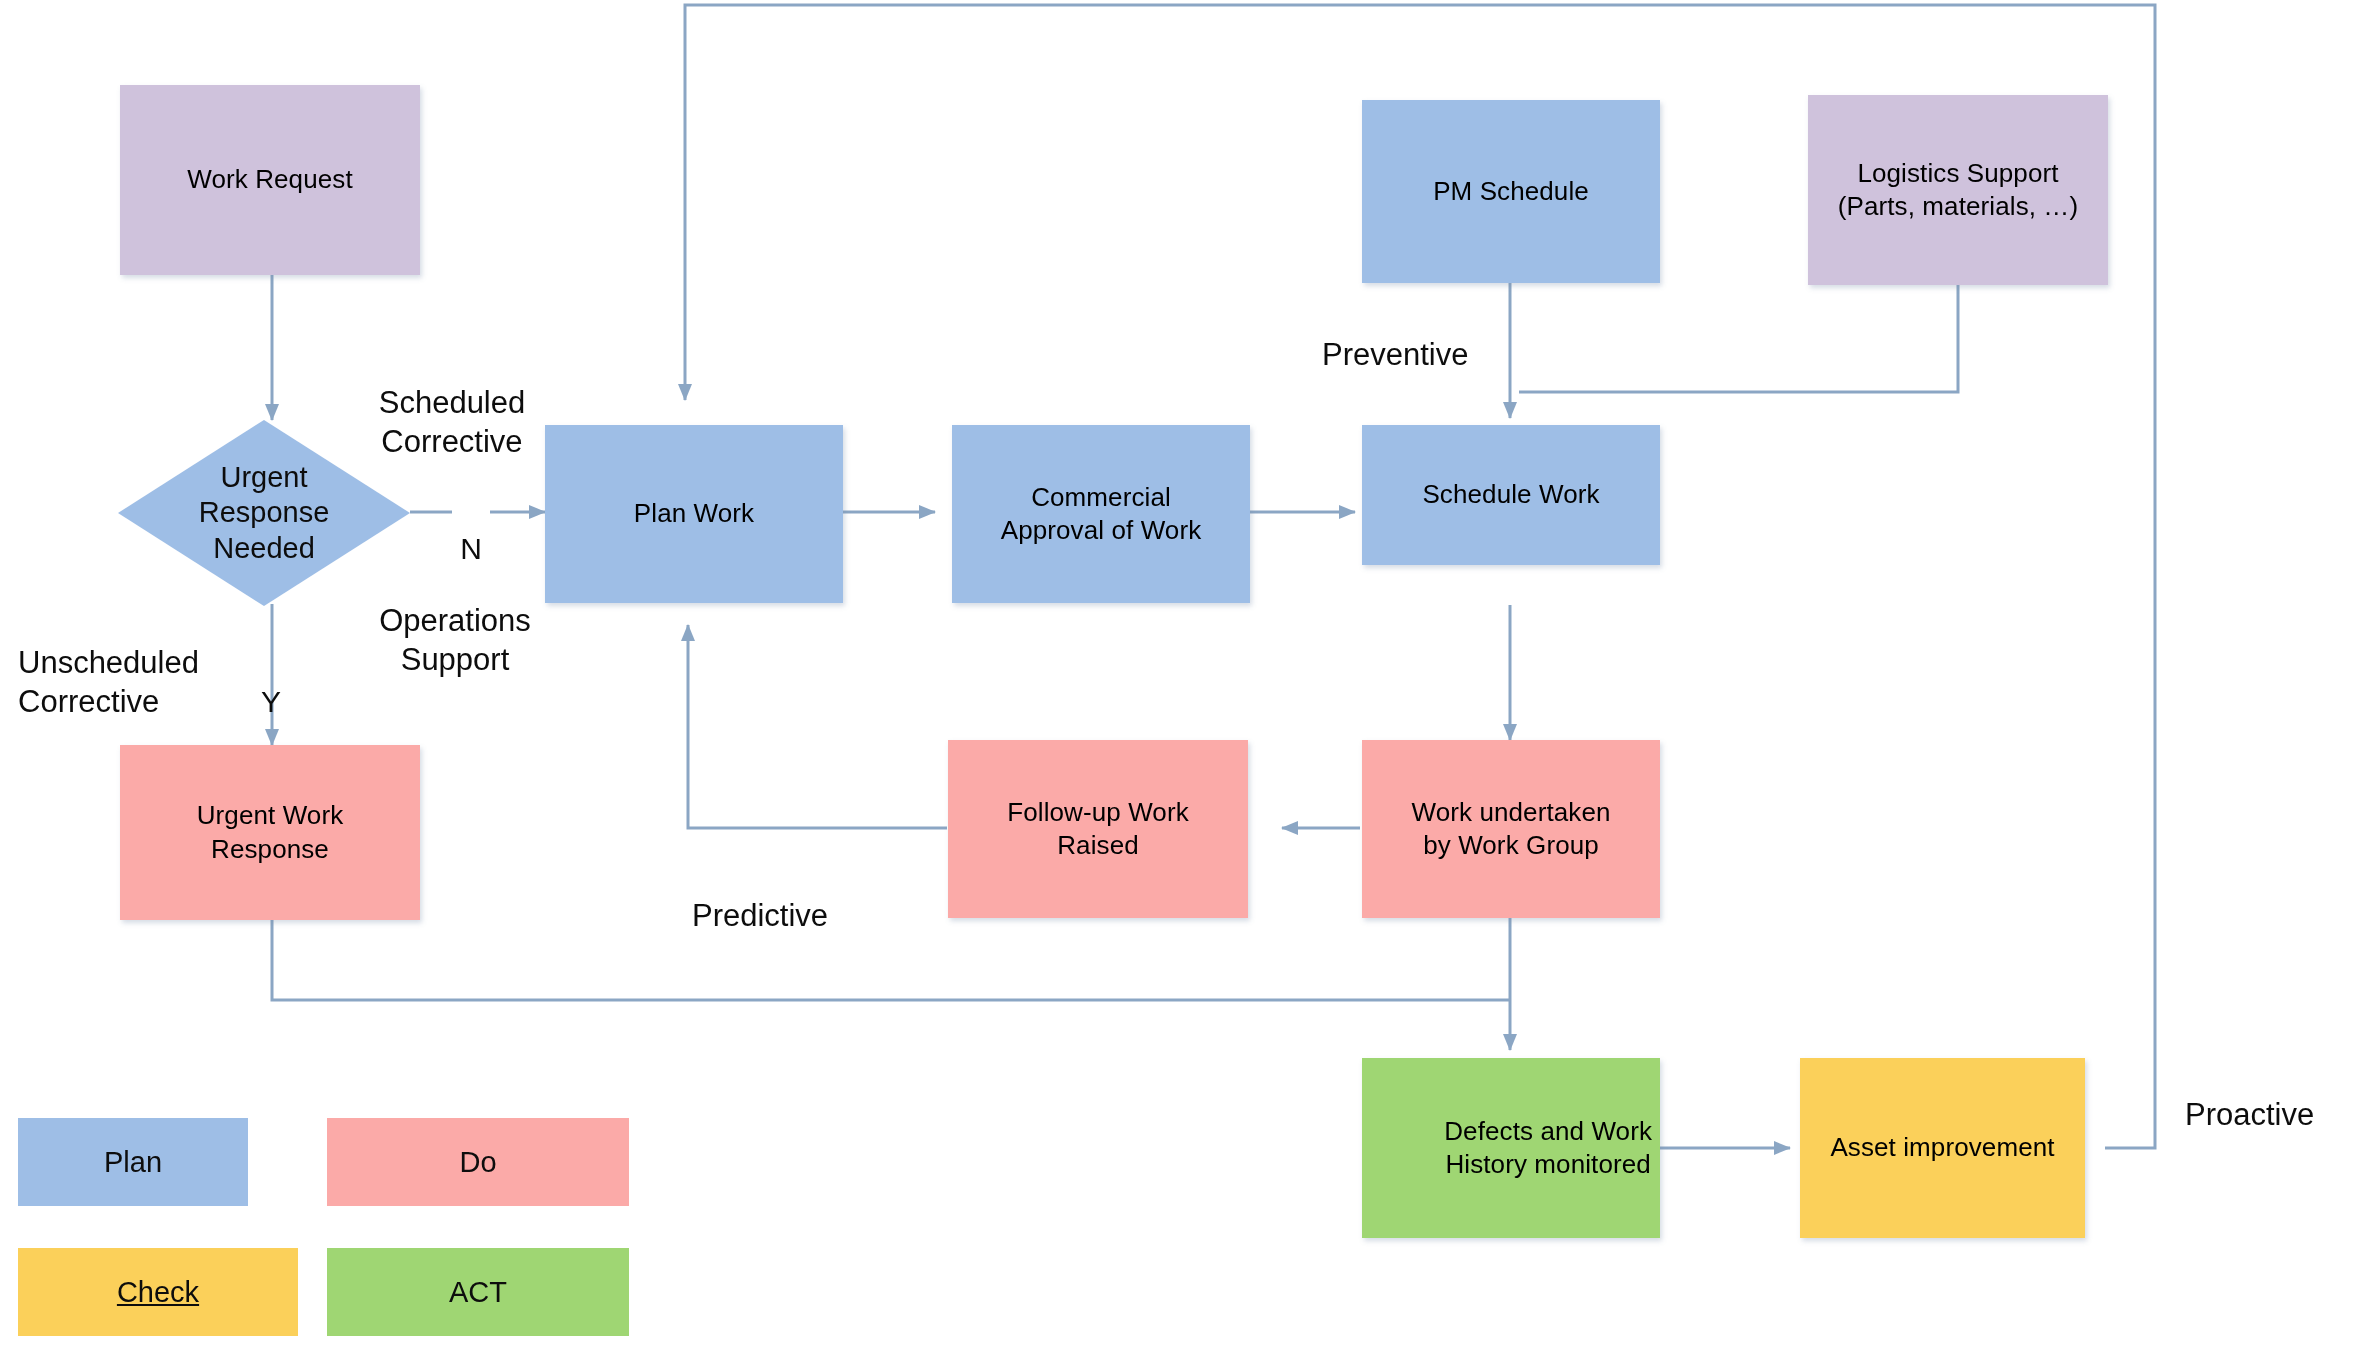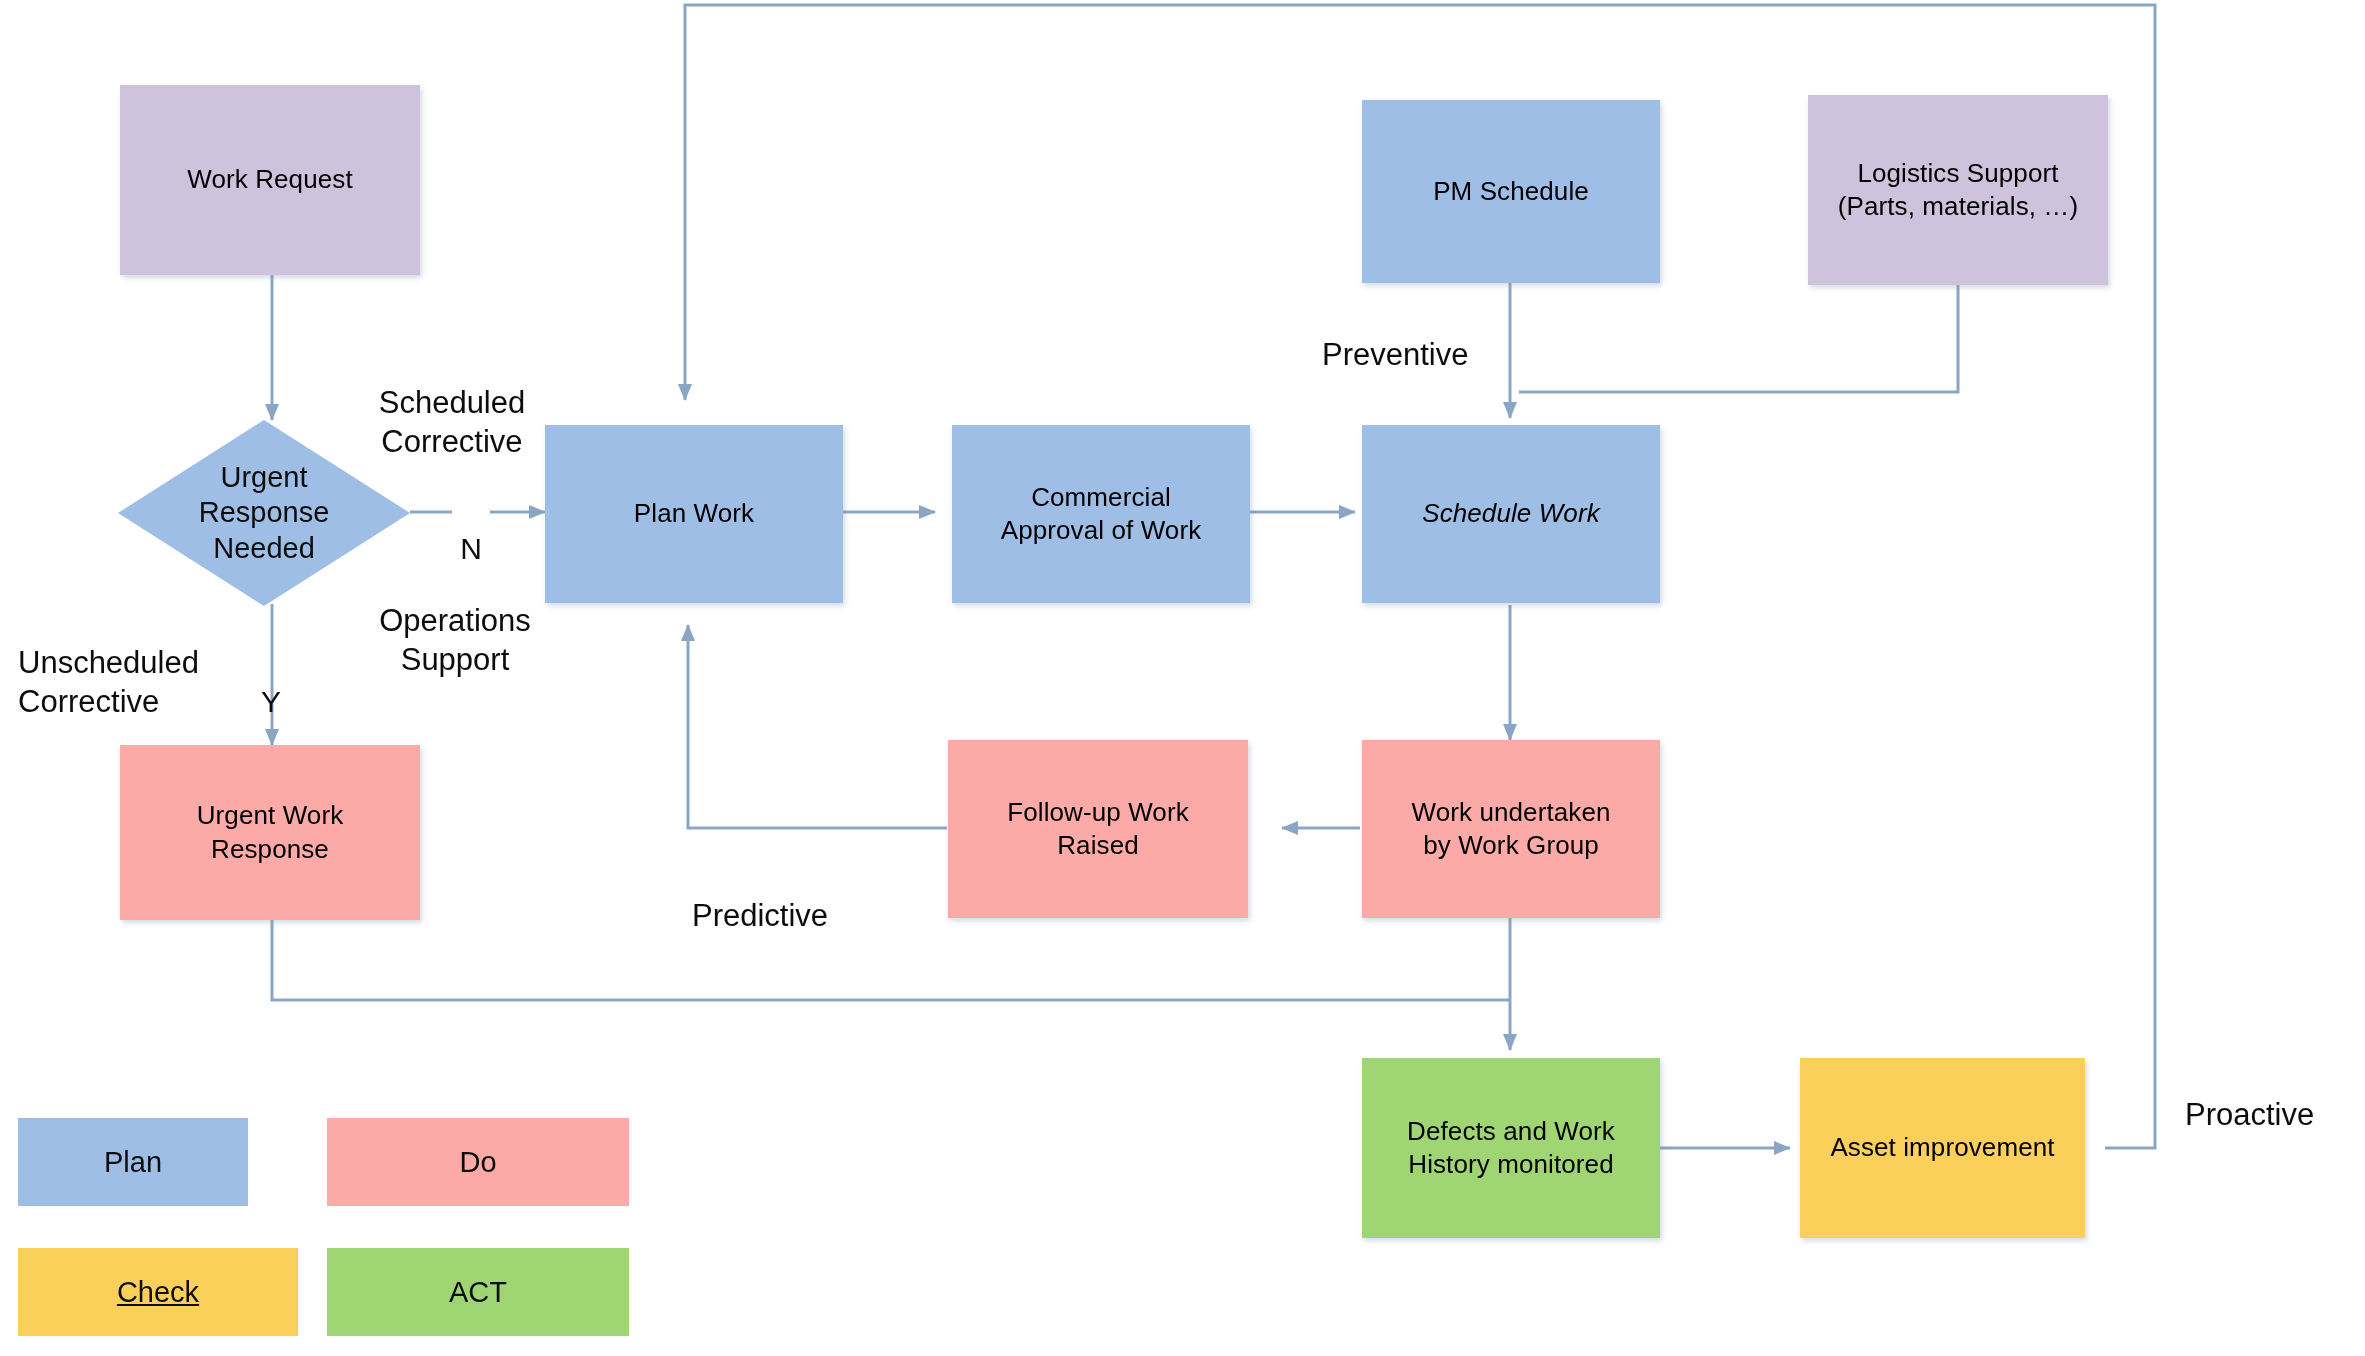--- a/index.html
+++ b/index.html
@@ -35,21 +35,21 @@
     font-size: 26px;
     line-height: 1.28;
     letter-spacing: 0.1px;
     box-shadow: 2px 3px 5px rgba(120,140,170,0.30);
     padding: 20px 8px;
     white-space: pre-line;
   }
   .node.plan   { background: #9ebee6; }
   .node.dobox  { background: #fbaaa8; }
   .node.check  { background: #fbd05a; }
-  .node.act    { background: #9fd673; }
+  .node.act    { background: #9fd673; justify-content: flex-end; }
   .node.input  { background: #cfc2dc; }
 
   .diamond {
     position: absolute;
     box-sizing: border-box;
     background: #9ebee6;
     clip-path: polygon(50% 0%, 100% 50%, 50% 100%, 0% 50%);
     display: flex;
     align-items: center;
     justify-content: center;
@@ -145,21 +145,21 @@
 
   <div class="node plan" style="left:545px; top:425px; width:298px; height:178px;">
     <span>Plan  Work</span>
   </div>
 
   <div class="node plan" style="left:952px; top:425px; width:298px; height:178px;">
     <span>Commercial
 Approval of Work</span>
   </div>
 
-  <div class="node plan" style="left:1362px; top:425px; width:298px; height:178px;font-style:italic;">
+  <div class="node plan" style="left:1362px; top:425px; width:298px; height:140px;">
     <span>Schedule Work</span>
   </div>
 
   <div class="node plan" style="left:1362px; top:100px; width:298px; height:183px;">
     <span>PM Schedule</span>
   </div>
 
   <div class="node input" style="left:1808px; top:95px; width:300px; height:190px;">
     <span>Logistics Support
 (Parts, materials, …)</span>

